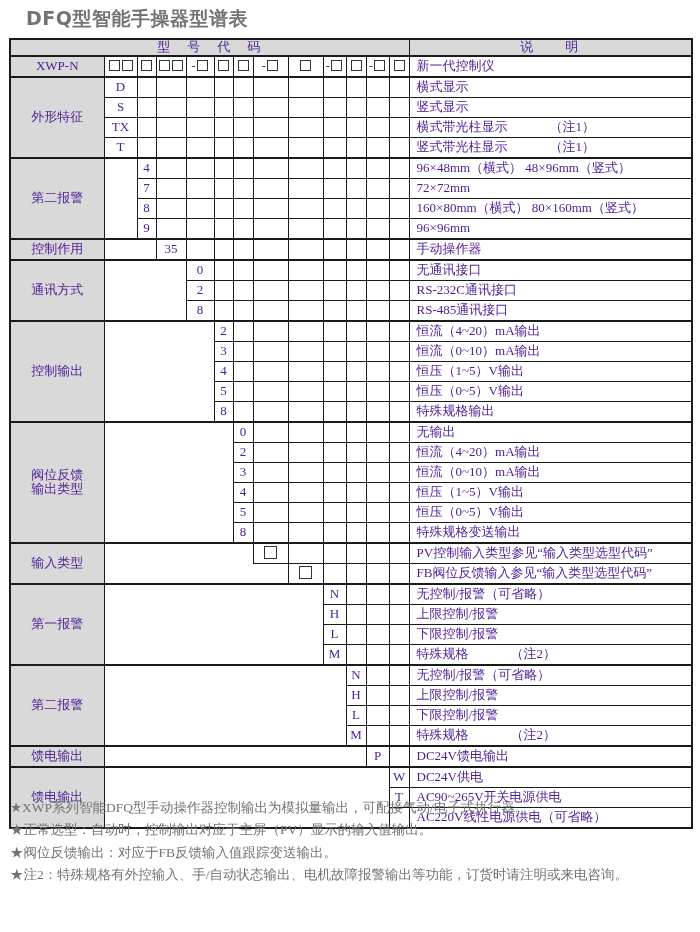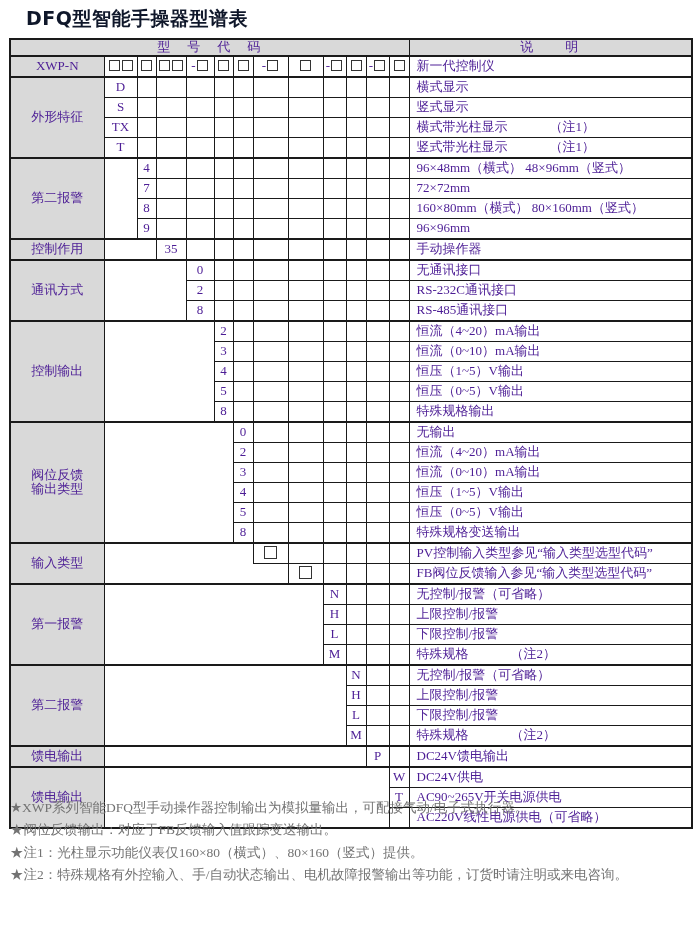--- a/index.html
+++ b/index.html
@@ -4,21 +4,21 @@
 <style>
   html,body{margin:0;padding:0;}
   body{
     width:700px;height:932px;background:#ffffff;color:#111;
     font-family:"Liberation Serif","DejaVu Serif",serif;
     position:relative;overflow:hidden;
   }
   .title{
     position:absolute;left:26px;top:6px;margin:0;
     font-family:"DejaVu Sans","Liberation Sans",sans-serif;
-    font-size:19px;font-weight:bold;color:#0f172a;letter-spacing:0.5px;
+    font-size:19px;font-weight:bold;color:#737373;letter-spacing:0.5px;
   }
   table.model-table{
     position:absolute;left:9px;top:38px;
     width:682px;table-layout:fixed;
     border-collapse:collapse;border:2px solid #1a1a1a;
     font-size:13px;color:#4c1d95;
   }
   .model-table td{
     border:1px solid #1a1a1a;
     padding:0;height:19px;overflow:hidden;
@@ -482,17 +482,17 @@
         </tr>
         <tr>
           <td class="code-cell"></td>
           <td class="desc-cell"><span>AC220V线性电源供电（可省略）</span></td>
         </tr>
       </tbody>
   </table>
 
   <div class="footnotes">
     <div class="fn">★XWP系列智能DFQ型手动操作器控制输出为模拟量输出，可配接气动/电子式执行器。</div>
+    <div class="fn">★正常选型：自动时，控制输出对应于主屏（PV）显示的输入值输出。</div>
     <div class="fn">★阀位反馈输出：对应于FB反馈输入值跟踪变送输出。</div>
-    <div class="fn">★注1：光柱显示功能仪表仅160×80（横式）、80×160（竖式）提供。</div>
     <div class="fn">★注2：特殊规格有外控输入、手/自动状态输出、电机故障报警输出等功能，订货时请注明或来电咨询。</div>
   </div>
 </div>
 
 </body></html>

